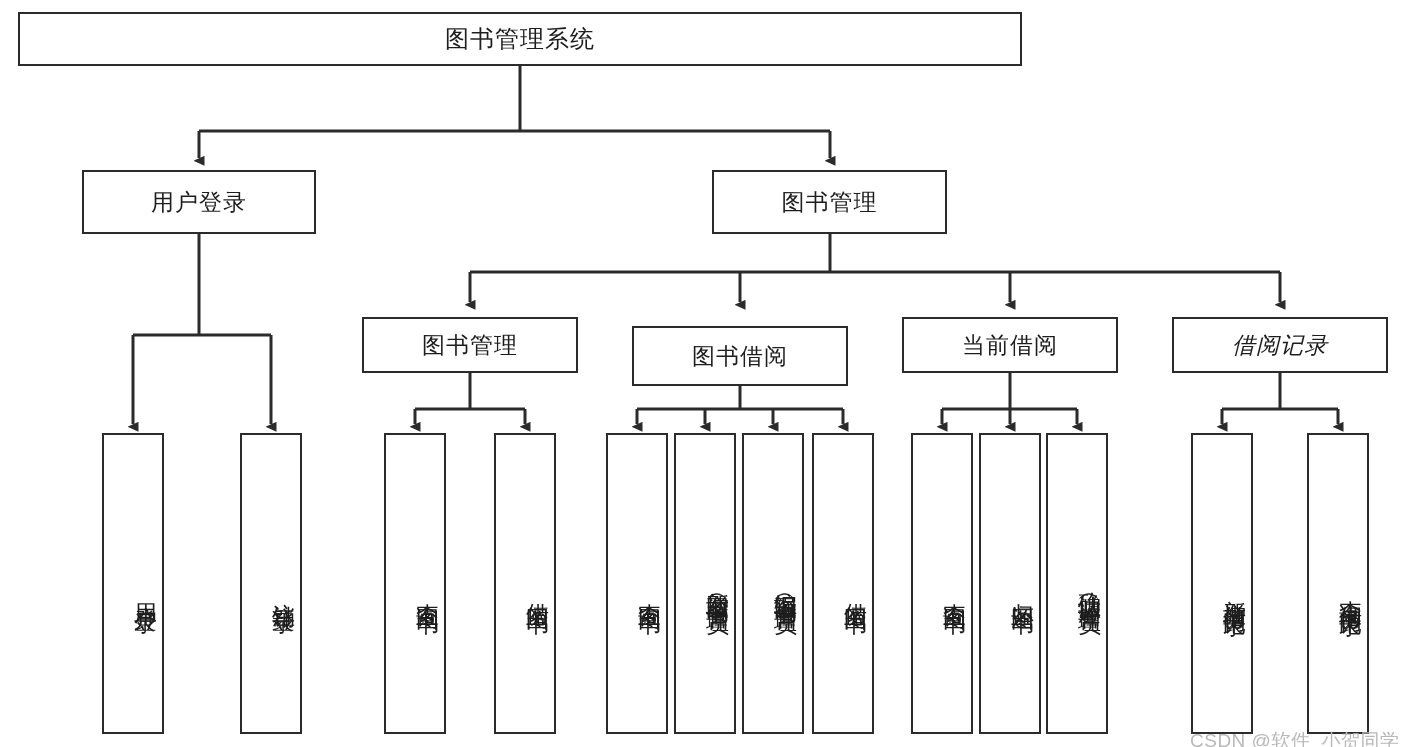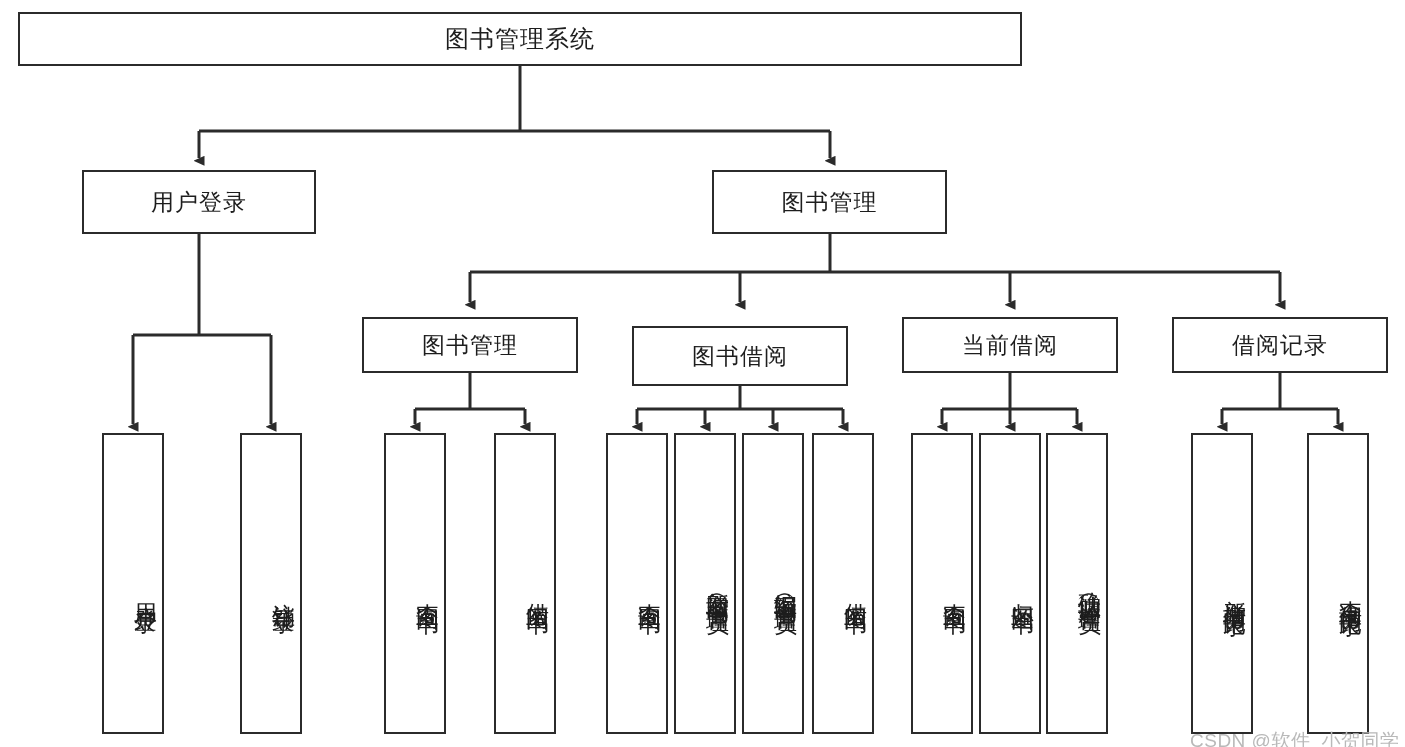--- a/index.html
+++ b/index.html
@@ -122,21 +122,21 @@
   </svg>
 
   <div class="node horiz root" style="left:18px; top:12px; width:1004px; height:54px;">图书管理系统</div>
 
   <div class="node horiz" style="left:82px; top:170px; width:234px; height:64px;">用户登录</div>
   <div class="node horiz" style="left:712px; top:170px; width:235px; height:64px;">图书管理</div>
 
   <div class="node horiz" style="left:362px; top:317px; width:216px; height:56px;">图书管理</div>
   <div class="node horiz" style="left:632px; top:317px; width:216px; height:60px;margin-top:9px;">图书借阅</div>
   <div class="node horiz" style="left:902px; top:317px; width:216px; height:56px;font-family:Liberation Serif, serif;">当前借阅</div>
-  <div class="node horiz" style="left:1172px; top:317px; width:216px; height:56px;">借阅记录</div>
+  <div class="node horiz" style="left:1172px; top:317px; width:216px; height:56px;font-style:italic;">借阅记录</div>
 
   <div class="node vert" style="left:102px; top:433px; width:62px; height:301px;">用户登录</div>
   <div class="node vert" style="left:240px; top:433px; width:62px; height:301px;">注销登录</div>
 
   <div class="node vert" style="left:384px; top:433px; width:62px; height:301px;">查询图书</div>
   <div class="node vert" style="left:494px; top:433px; width:62px; height:301px;">借阅图书</div>
 
   <div class="node vert" style="left:606px; top:433px; width:62px; height:301px;">查询图书</div>
   <div class="node vert tall-text" style="left:674px; top:433px; width:62px; height:301px;">新增图书（管理员）</div>
   <div class="node vert tall-text" style="left:742px; top:433px; width:62px; height:301px;">编辑图书（管理员）</div>

